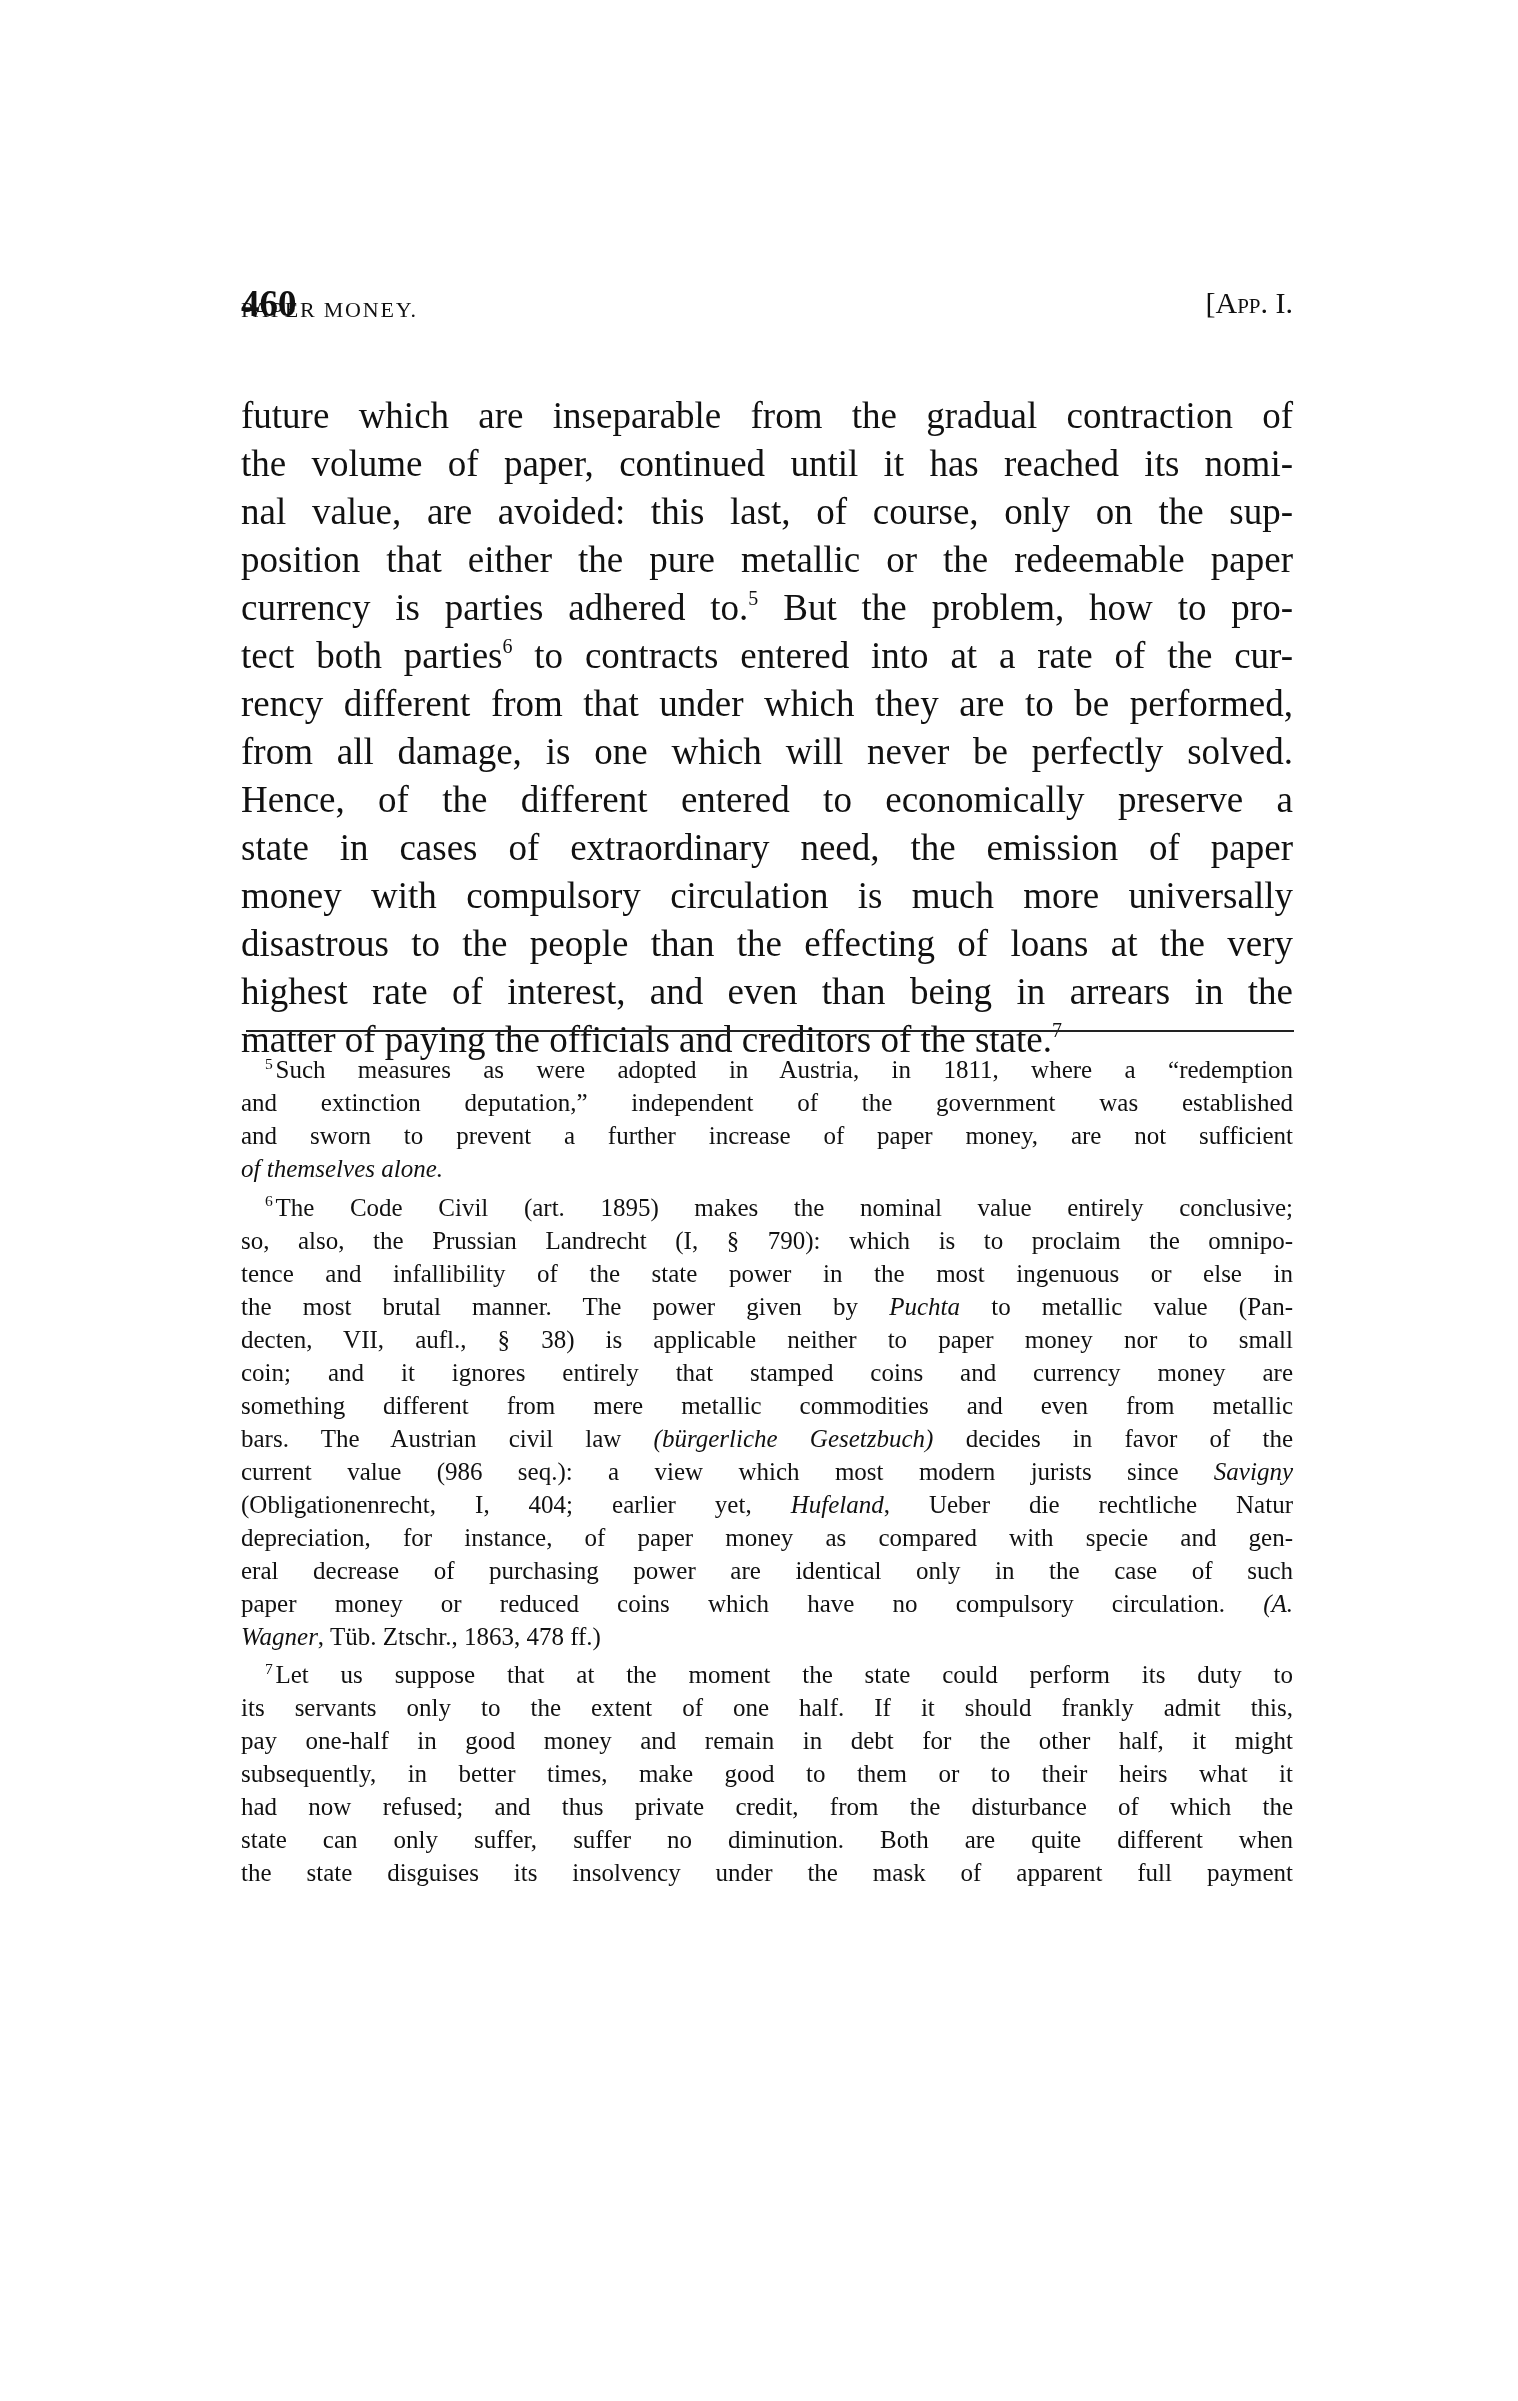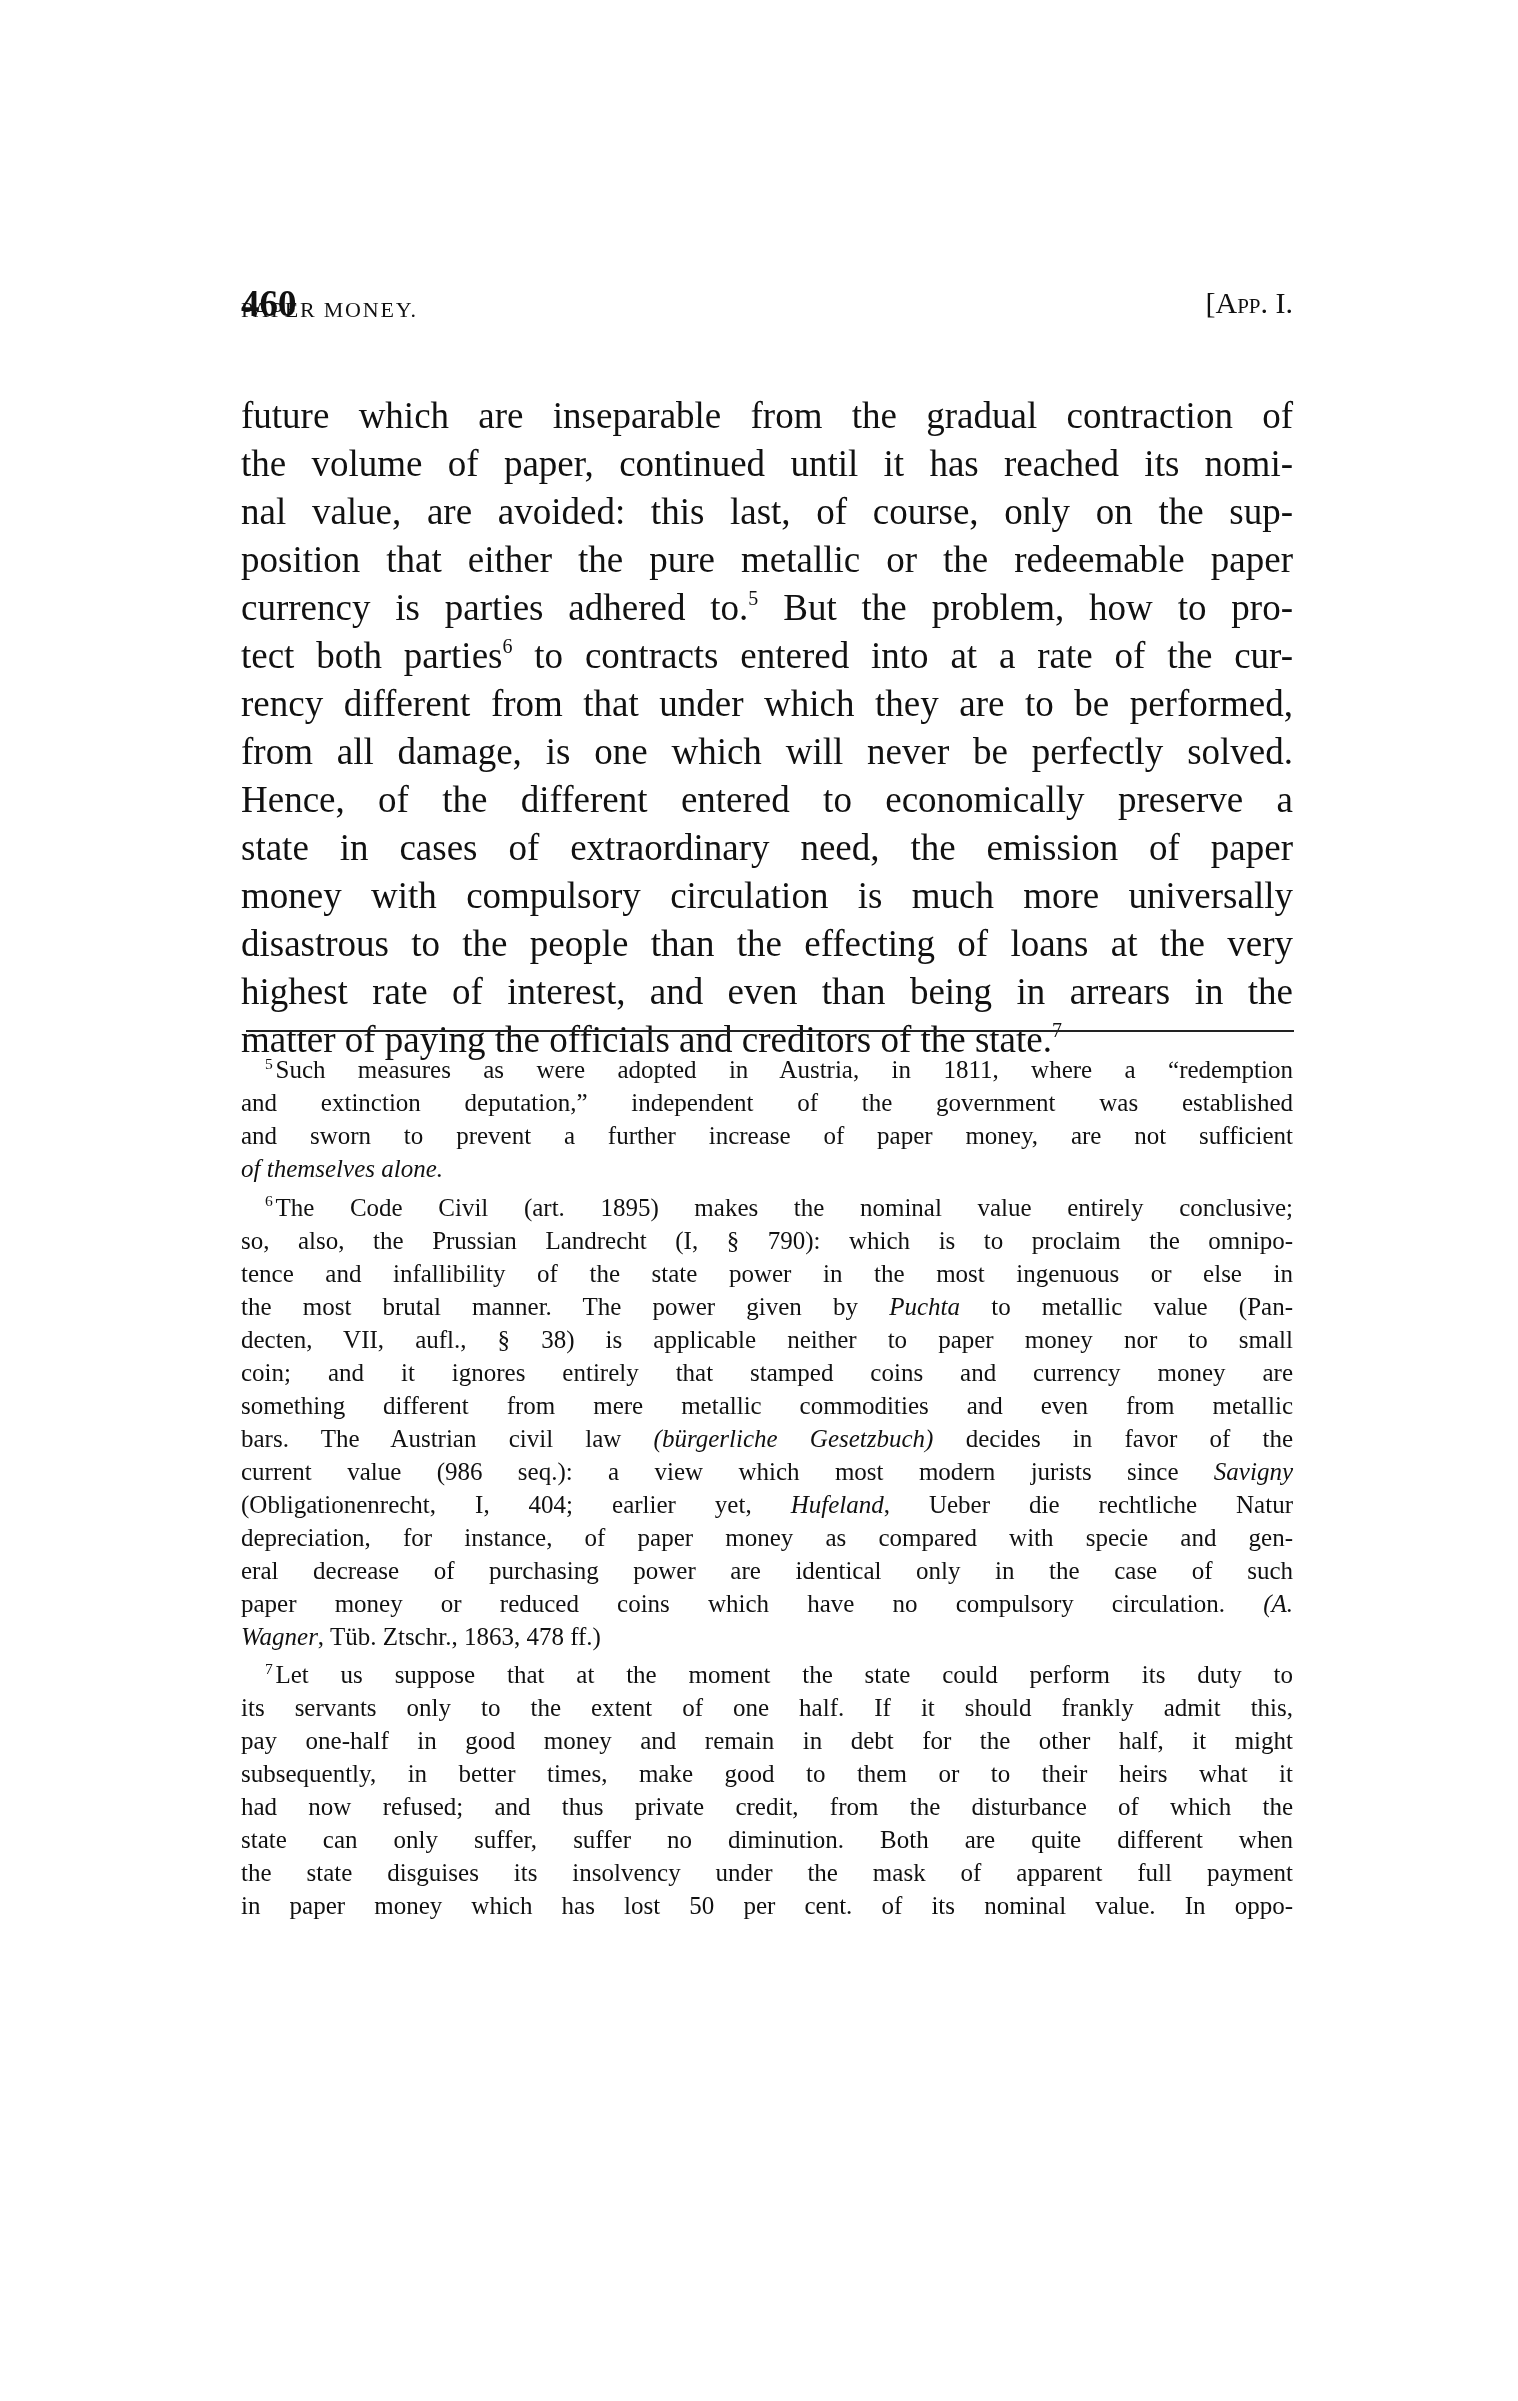--- a/index.html
+++ b/index.html
@@ -180,17 +180,16 @@
     <div class="note-gap"></div>
 
     <div>
       <span class="nline indent"><sup class="nfn">7</sup><span>Let us suppose that at the moment the state could perform its duty to</span></span>
       <span class="nline">its servants only to the extent of one half. If it should frankly admit this,</span>
       <span class="nline">pay one-half in good money and remain in debt for the other half, it might</span>
       <span class="nline">subsequently, in better times, make good to them or to their heirs what it</span>
       <span class="nline">had now refused; and thus private credit, from the disturbance of which the</span>
       <span class="nline">state can only suffer, suffer no diminution. Both are quite different when</span>
       <span class="nline">the state disguises its insolvency under the mask of apparent full payment</span>
-      <span class="nline">in paper money which has lost 50 per cent. of its nominal value. In oppo-</span>
     </div>
   </div>
 </div>
 
 
 </body></html>

